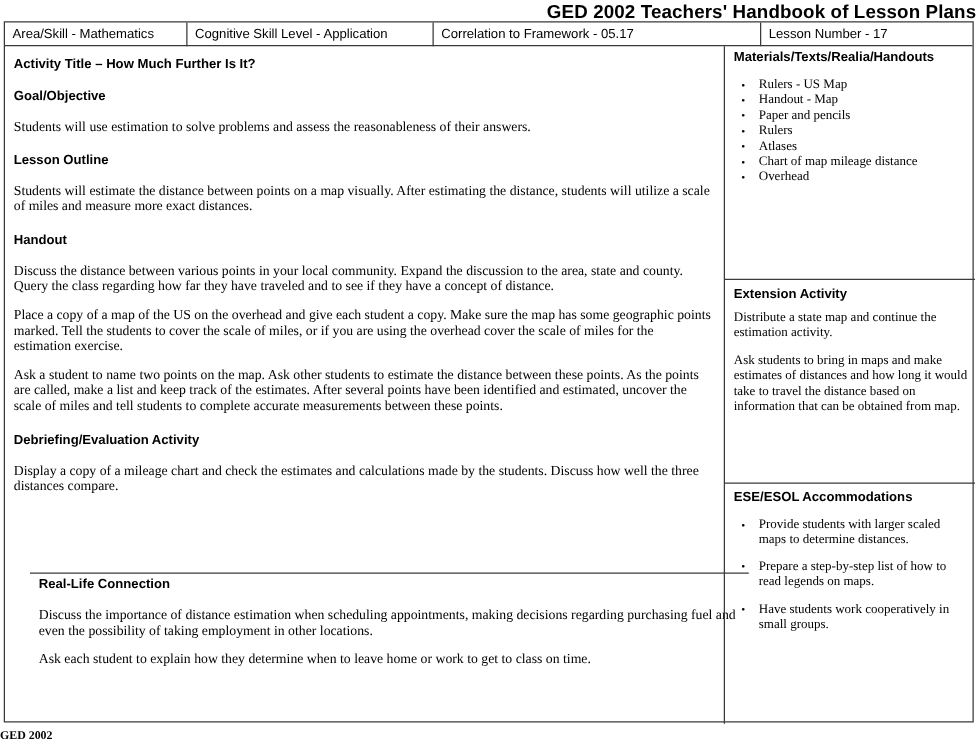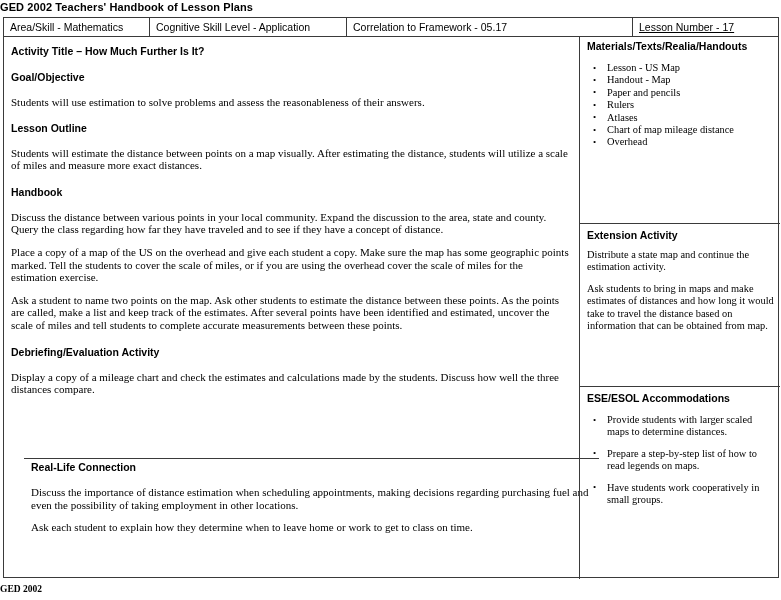--- a/index.html
+++ b/index.html
@@ -17,24 +17,24 @@
   .page {
     position: relative;
     width: 781px;
     height: 600px;
   }
   .doc-title {
     position: absolute;
     top: 1px;
     left: 0;
     width: 781px;
-    text-align: left;
-    font-family: "Liberation Sans", sans-serif;
-    font-weight: bold;
-    font-size: 11px;
+    text-align: right;
+    font-family: "Liberation Sans", sans-serif;
+    font-weight: bold;
+    font-size: 15px;
     letter-spacing: 0.1px;
   }
   .doc-footer {
     position: absolute;
     top: 584px;
     left: 0;
     width: 781px;
     font-family: "Liberation Serif", serif;
     font-weight: bold;
     font-size: 9.5px;
@@ -67,21 +67,21 @@
     font-size: 10.5px;
     font-weight: normal;
     padding-left: 6px;
     box-sizing: border-box;
     white-space: nowrap;
     overflow: hidden;
   }
   .hdr-cell.c0 { left: 0;     width: 145px; }
   .hdr-cell.c1 { left: 145px; width: 197px; border-left: 1.4px solid #3a3a3a; }
   .hdr-cell.c2 { left: 342px; width: 282px; border-left: 1.4px solid #3a3a3a; }
-  .hdr-cell.c3 { left: 628px; width: 124px; border-left: 1.4px solid #3a3a3a; text-decoration: underline; }
+  .hdr-cell.c3 { left: 604px; width: 124px; border-left: 1.4px solid #3a3a3a; }
 
   
   .col-left {
     position: absolute;
     left: 0;
     top: 19px;
     width: 575px;
     height: 542px;
     box-sizing: border-box;
   }
@@ -201,21 +201,21 @@
         <p class="h-sans">Activity Title – How Much Further Is It?</p>
         <div class="sp13"></div>
         <p class="h-sans">Goal/Objective</p>
         <div class="sp12"></div>
         <p class="p-serif">Students will use estimation to solve problems and assess the reasonableness of their answers.</p>
         <div class="sp13"></div>
         <p class="h-sans">Lesson Outline</p>
         <div class="sp12"></div>
         <p class="p-serif">Students will estimate the distance between points on a map visually.  After estimating the distance, students will utilize a scale of miles and measure more exact distances.</p>
         <div class="sp14"></div>
-        <p class="h-sans">Handbook</p>
+        <p class="h-sans">Handout</p>
         <div class="sp12"></div>
         <p class="p-serif">Discuss the distance between various points in your local community.  Expand the discussion to the area, state and county.  Query the class regarding how far they have traveled and to see if they have a concept of distance.</p>
         <div class="sp10"></div>
         <p class="p-serif">Place a copy of a map of the US on the overhead and give each student a copy.  Make sure the map has some geographic points marked.  Tell the students to cover the scale of miles, or if you are using the overhead cover the scale of miles for the estimation exercise.</p>
         <div class="sp10"></div>
         <p class="p-serif">Ask a student to name two points on the map.  Ask other students to estimate the distance between these points.  As the points are called, make a list and keep track of the estimates.  After several points have been identified and estimated, uncover the scale of miles and tell students to complete accurate measurements between these points.</p>
         <div class="sp14"></div>
         <p class="h-sans">Debriefing/Evaluation Activity</p>
         <div class="sp12"></div>
         <p class="p-serif">Display a copy of a mileage chart and check the estimates and calculations made by the students.  Discuss how well the three distances compare.</p>
@@ -230,21 +230,21 @@
       </div>
 
     </div>
 
     <div class="col-right">
 
       <div class="rblock materials">
         <p class="r-head">Materials/Texts/Realia/Handouts</p>
         <div class="sp6"></div>
         <ul class="bullets tight">
-          <li>Lesson - US Map</li>
+          <li>Rulers - US Map</li>
           <li>Handout - Map</li>
           <li>Paper and pencils</li>
           <li>Rulers</li>
           <li>Atlases</li>
           <li>Chart of map mileage distance</li>
           <li>Overhead</li>
         </ul>
       </div>
 
       <div class="rblock extension">

